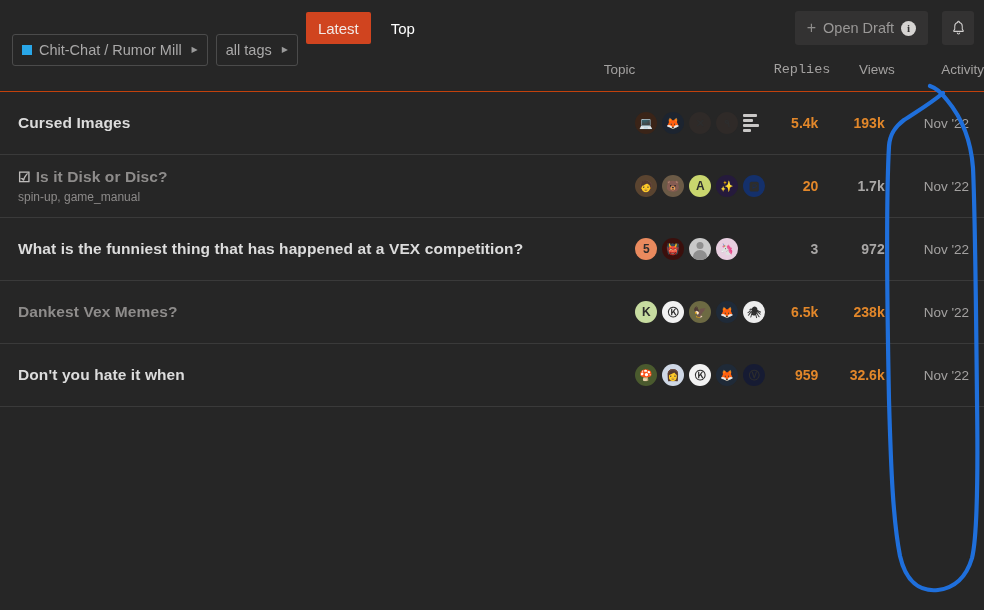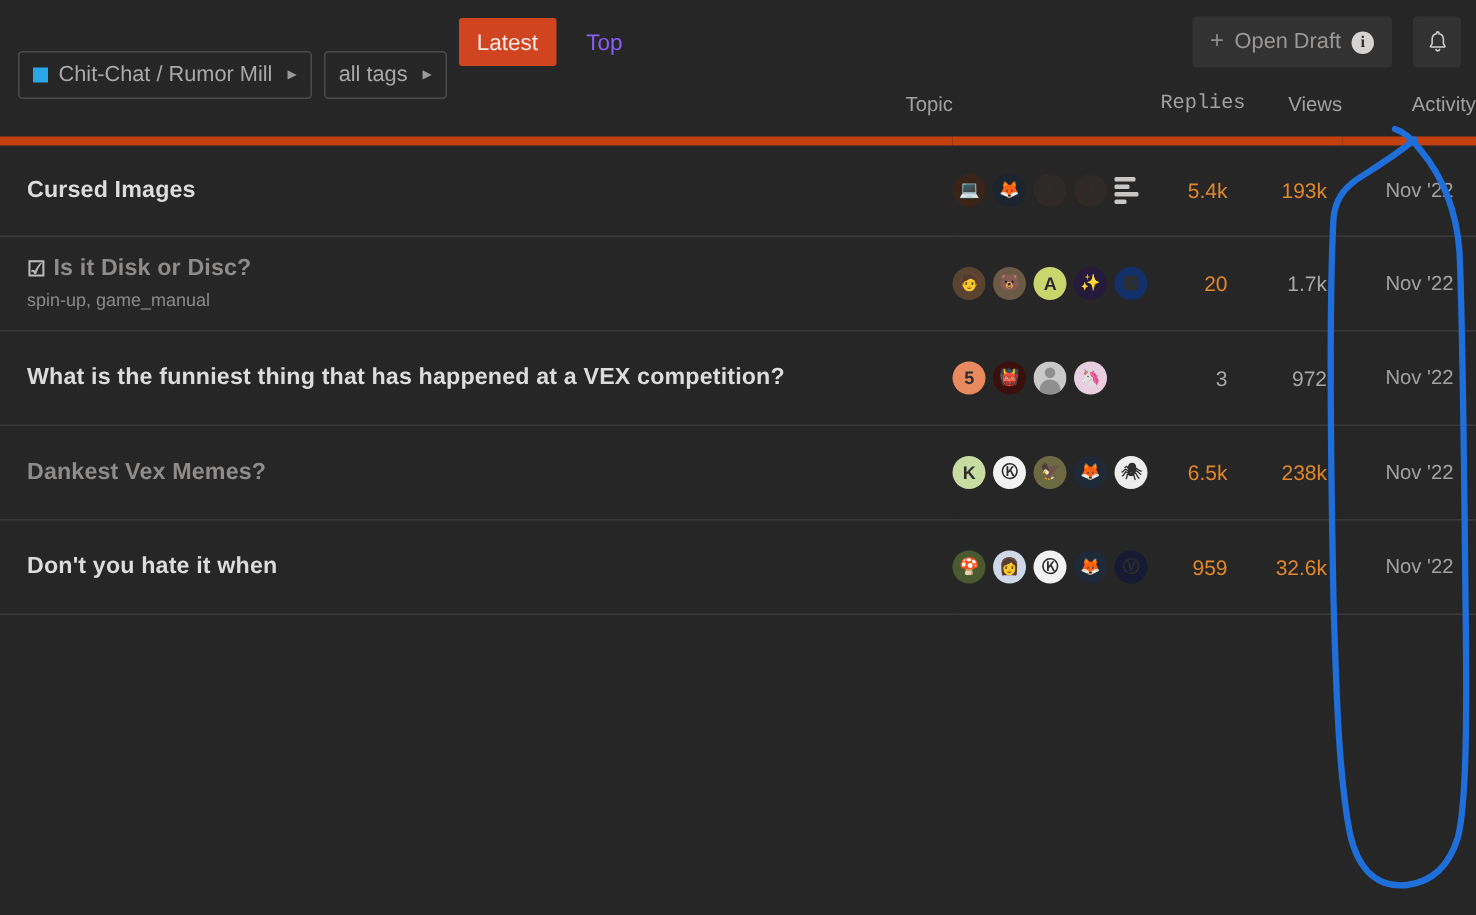--- a/index.html
+++ b/index.html
@@ -24,21 +24,21 @@
     border: 1px solid #4b4b4b; border-radius: 3px;
     background: transparent;
     color: #aaa9a9; font-size: 14.5px; white-space: nowrap;
     cursor: pointer;
     margin-top: 43px;
   }
   .cat-swatch { width: 10px; height: 10px; background: #29a7e8; flex: none; }
   .caret { font-size: 8px; color: #9a9a9a; margin-left: 3px; line-height: 1; }
   .nav-tab {
     height: 32px; display: flex; align-items: center; padding: 0 12px;
-    font-size: 15px; color: #8b5cf6; border-radius: 2px; cursor: pointer;
+    font-size: 15px; color: #ffffff; border-radius: 2px; cursor: pointer;
   }
   .nav-tab.active { background: #d0441f; color: #f2e9e6; }
   .header-spacer { flex: 1 1 auto; }
   .draft-btn {
     display: flex; align-items: center; gap: 7px;
     height: 34px; padding: 0 12px;
     background: #333232; border-radius: 3px;
     color: #9a9897; font-size: 14.5px; cursor: pointer;
   }
   .plus-ico { font-size: 16px; color: #8e8c8b; line-height: 1; }
@@ -54,21 +54,21 @@
     background: #333232; border-radius: 3px;
     display: flex; align-items: center; justify-content: center;
     cursor: pointer;
   }
 
   
   table.topics { width: 100%; border-collapse: collapse; table-layout: fixed; }
   .topics thead th {
     font-weight: normal; font-size: 13.5px; color: #a3a1a0;
     padding: 6px 0 14px 0; text-align: right;
-    border-bottom: 6px solid #c2410c;
+    border-bottom: 1px solid #c2410c;
   }
   th.col-topic { text-align: left; padding-left: 18px; }
   .col-topic   { width: 612px; }
   .col-posters { width: 116px; }
   .col-replies { width: 72px; }
   .col-views   { width: 62px; }
   .col-activity{ width: 86px; }
   th.col-replies { padding-right: 12px; font-family: Liberation Mono, monospace; }
   th.col-views   { padding-right: 10px; }
   th.col-activity{ padding-right: 15px; margin-top: 44px; }
@@ -102,21 +102,21 @@
     content: ""; position: absolute; left: 50%; top: 4px;
     width: 7px; height: 7px; border-radius: 50%; background: #8f8f8f; transform: translateX(-50%);
   }
   .av .silhouette::after {
     content: ""; position: absolute; left: 50%; top: 12px;
     width: 14px; height: 11px; border-radius: 7px 7px 0 0; background: #8f8f8f; transform: translateX(-50%);
   }
   .poll-bars { width: 22px; height: 20px; flex: none; display: flex; flex-direction: column; justify-content: center; gap: 2.5px; }
   .poll-bars i { display: block; height: 2.5px; background: #c9c7c6; border-radius: 1px; }
 
-  td.num { text-align: right; font-size: 14px; font-weight: normal; }
+  td.num { text-align: right; font-size: 14px; font-weight: bold; }
   td.replies { padding-right: 12px; color: #e2872a; }
   td.views   { padding-right: 10px; color: #e2872a; }
   td.num.dim { color: #a9a7a6; }
   td.activity {
     text-align: right; padding-right: 15px;
     font-size: 13.5px; color: #a3a1a0; cursor: pointer;
   }
 
   
   .annotation { position: absolute; inset: 0; pointer-events: none; }

